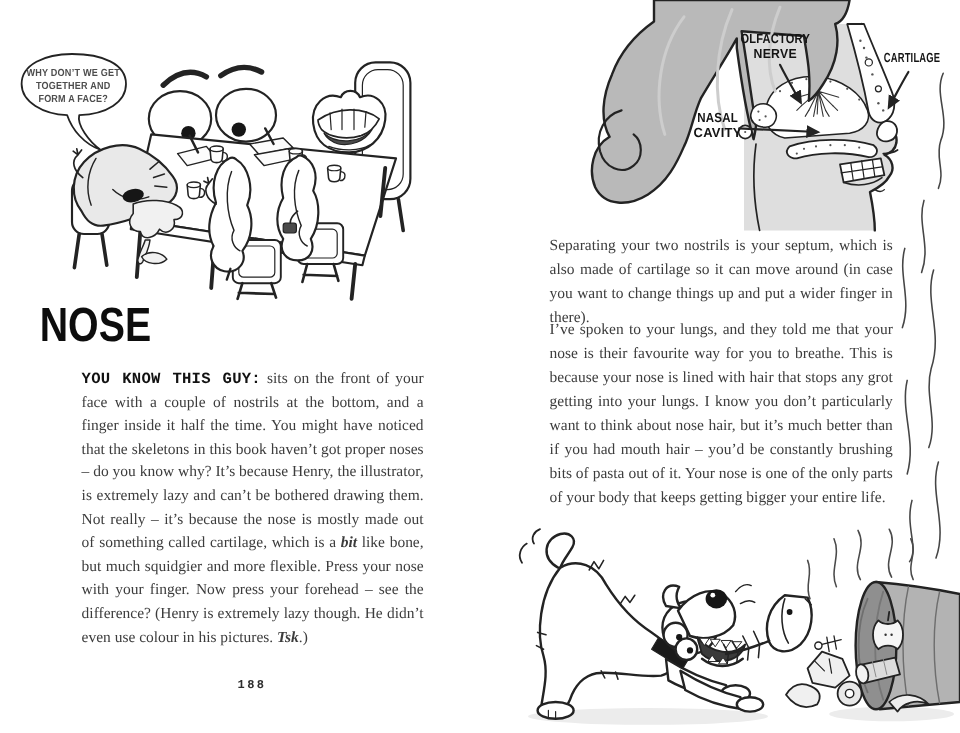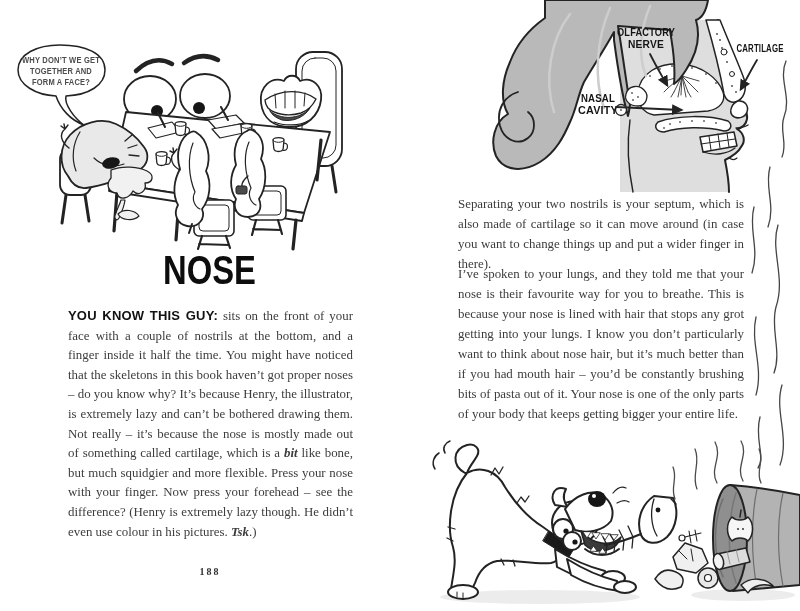--- a/index.html
+++ b/index.html
@@ -4,37 +4,37 @@
 <style>
   html,body{margin:0;padding:0;background:#ffffff;}
   .spread{position:relative;width:800px;height:611px;background:#fff;overflow:hidden;
           font-family:"Liberation Serif",serif;}
   .spread svg{position:absolute;display:block;overflow:visible;}
   #cartoon-left{left:8px;top:8px;}
   #head-diagram{left:480px;top:0;}
   #stink-strip{left:742px;top:55px;}
   #dog-cartoon{left:405px;top:437px;}
 
-  .chapter-title{position:absolute;left:20px;top:251px;width:380px;text-align:center;}
+  .chapter-title{position:absolute;left:20px;top:251px;width:380px;}
   .chapter-title span{display:inline-block;font-family:"Liberation Sans",sans-serif;
           font-weight:900;font-size:42px;line-height:40px;color:#0d0d0d;
           transform:scale(0.78,0.95);letter-spacing:0;}
 
   .body-text{position:absolute;font-size:12.9px;line-height:19.6px;color:#3c3c3c;
           text-align:justify;}
   .lb{left:68px;top:306px;width:285px;}
   .rp1{left:458px;top:194px;width:286px;line-height:20px;}
   .rp2{left:458px;top:264px;width:286px;line-height:20px;}
 
-  .seg-leadin{font-family:Liberation Sans, sans-serif;font-weight:900;font-size:13px;
+  .seg-leadin{font-family:Liberation Mono, monospace;font-weight:900;font-size:13px;
           letter-spacing:.2px;color:#121212;}
   .seg-italic{font-style:italic;font-weight:bold;}
 
   .page-number{position:absolute;left:20px;top:566px;width:380px;text-align:center;
-          font-family:Liberation Serif, serif;font-weight:700;font-size:10px;
+          font-family:Liberation Mono, monospace;font-weight:700;font-size:10px;
           letter-spacing:2px;color:#2e2e2e;}
 
   .lbl{font-family:"Liberation Sans",sans-serif;font-weight:700;font-size:11px;
           fill:#141414;letter-spacing:.2px;}
   .bub{font-family:"Liberation Sans",sans-serif;font-weight:700;font-size:8.6px;
           fill:#4d4d4d;letter-spacing:.2px;}
 </style>
 </head>
 <body>
 

